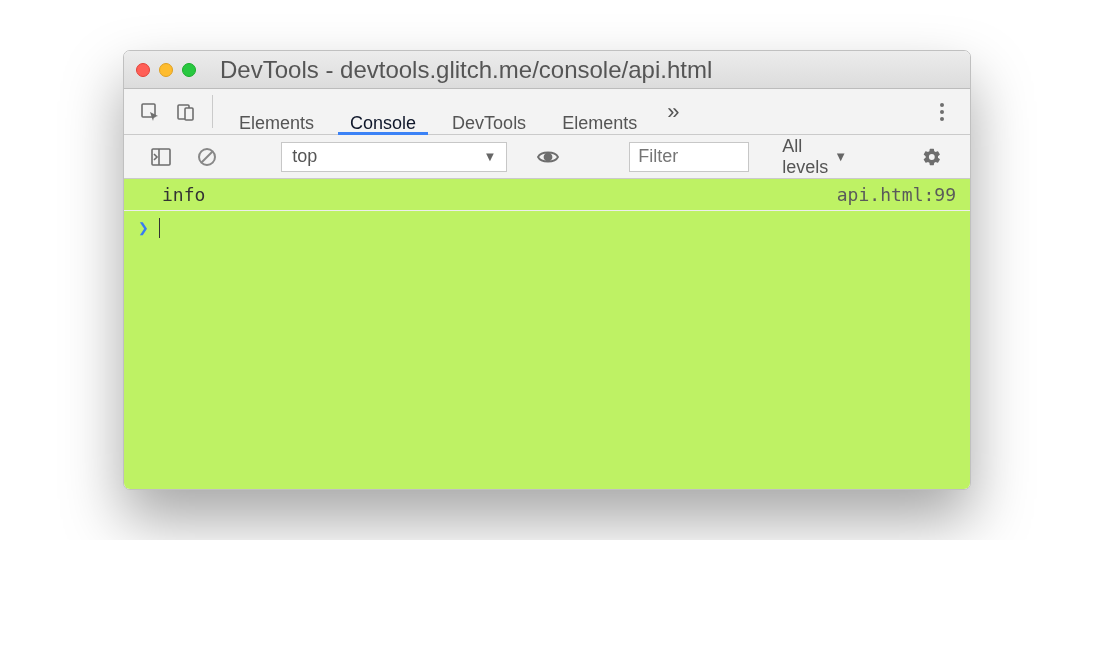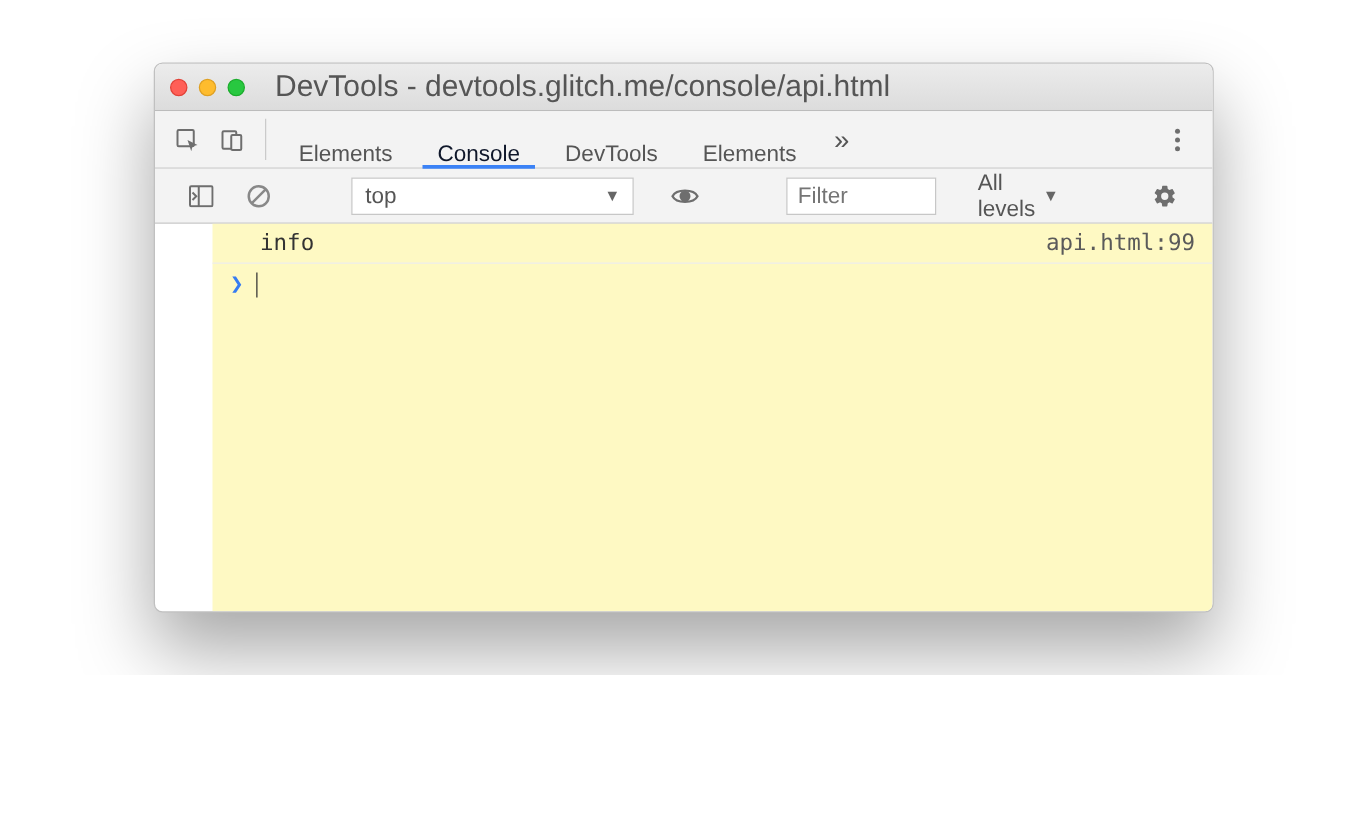--- a/index.html
+++ b/index.html
@@ -154,25 +154,24 @@
     }
     .gear {
       width: 34px;
       display:flex;align-items:center;justify-content:center;
       color:#6e6e6e;
       cursor:pointer;
     }
 
     
     .console-body {
-      background:#fef9c3;
+      background:#bef264;
       min-height: 310px;
       font-family: Menlo, Consolas, monospace;
       font-size: 18px;
-      margin-left: 46px;
     }
     .log-row {
       display:flex;
       justify-content:space-between;
       align-items:center;
       padding: 5px 14px 5px 38px;
       border-bottom:1px solid #ededed;
       color:#333;
     }
     .log-source {

